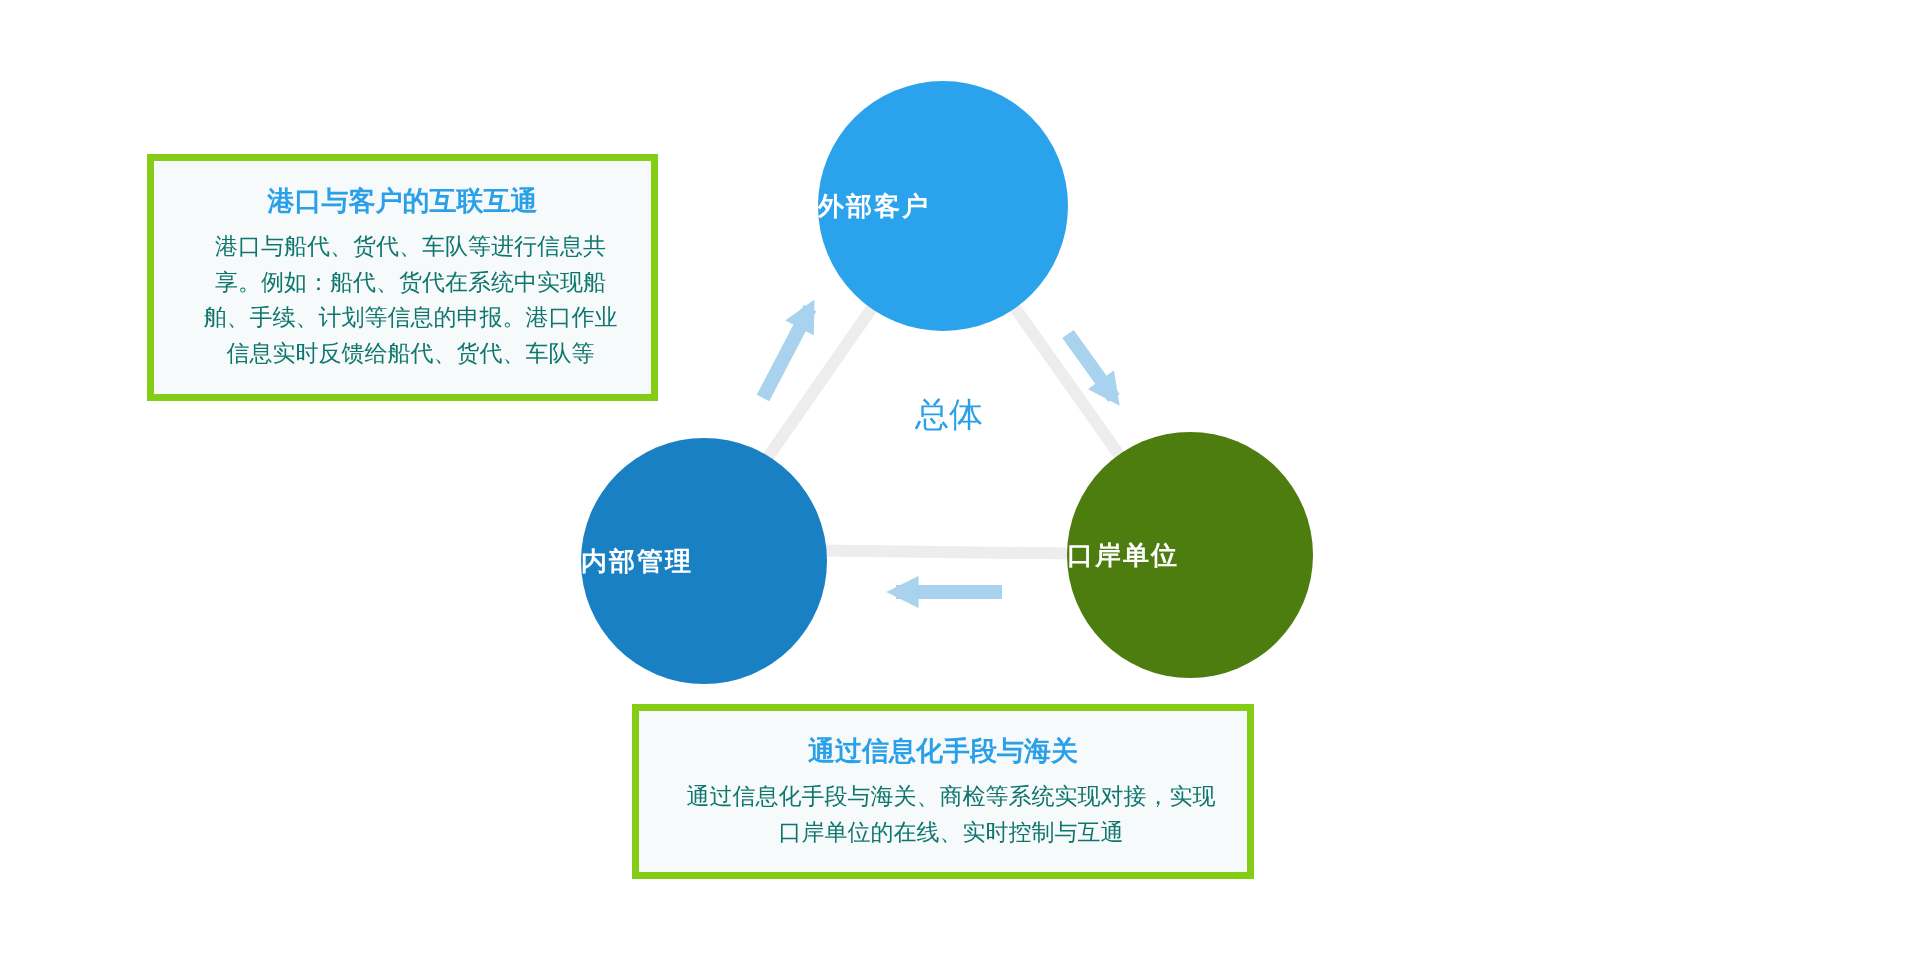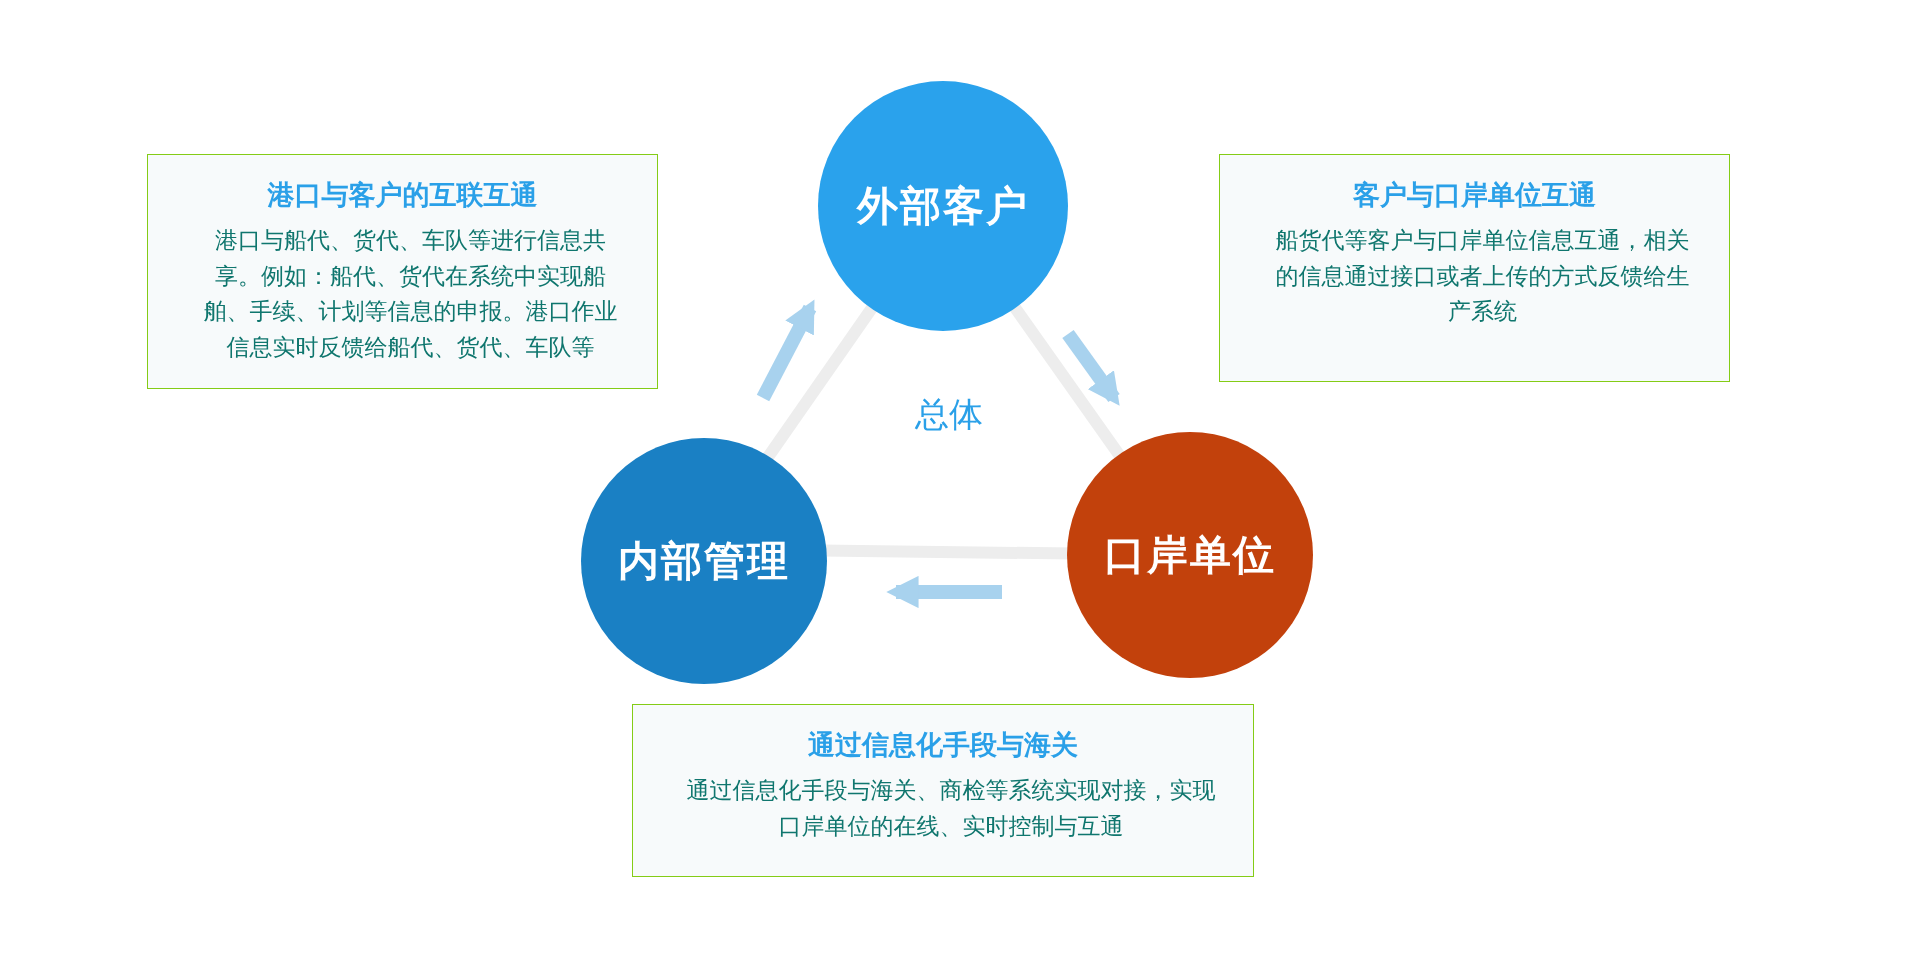--- a/index.html
+++ b/index.html
@@ -18,59 +18,58 @@
     left: 0; top: 0;
     width: 1920px; height: 956px;
     z-index: 1;
   }
 
   .node-circle {
     position: absolute;
     border-radius: 50%;
     display: flex;
     align-items: center;
-    justify-content: center;
     color: #ffffff;
-    font-size: 41px;
+    font-size: 26px;
     font-weight: bold;
     letter-spacing: 2px;
     z-index: 3;
   }
   .node-external {
     left: 818px; top: 81px;
     width: 250px; height: 250px;
     background: #2AA2EC;
   }
   .node-internal {
     left: 581px; top: 438px;
     width: 246px; height: 246px;
     background: #1A80C4;
   }
   .node-port {
     left: 1067px; top: 432px;
     width: 246px; height: 246px;
-    background: #c2410c;
+    background: #4d7c0f;
   }
 
   .center-label {
     position: absolute;
     left: 849px; top: 392px;
     width: 200px;
     text-align: center;
     color: #2AA0E8;
     font-size: 34px;
     font-weight: normal;
     line-height: 1.35;
     z-index: 2;
   }
 
   .info-box {
     position: absolute;
     background: #F7FAFB;
-    border: 1px solid #84cc16;
+    border: 7px solid #84cc16;
     padding: 22px 30px;
     text-align: center;
     z-index: 2;
   }
   .info-box .box-title {
     color: #2AA0E8;
     font-size: 27px;
     font-weight: bold;
     margin-bottom: 10px;
   }
@@ -119,23 +118,19 @@
   </div>
   <div class="node-circle node-port">
     <span>口岸单位</span>
   </div>
 
   <div class="info-box box-left">
     <div class="box-title">港口与客户的互联互通</div>
     <div class="box-body">港口与船代、货代、车队等进行信息共享。例如：船代、货代在系统中实现船舶、手续、计划等信息的申报。港口作业信息实时反馈给船代、货代、车队等</div>
   </div>
 
-  <div class="info-box box-right">
-    <div class="box-title">客户与口岸单位互通</div>
-    <div class="box-body">船货代等客户与口岸单位信息互通，相关的信息通过接口或者上传的方式反馈给生产系统</div>
-  </div>
 
   <div class="info-box box-bottom">
     <div class="box-title">通过信息化手段与海关</div>
     <div class="box-body">通过信息化手段与海关、商检等系统实现对接，实现口岸单位的在线、实时控制与互通</div>
   </div>
 
 </div>
 
 </body></html>

